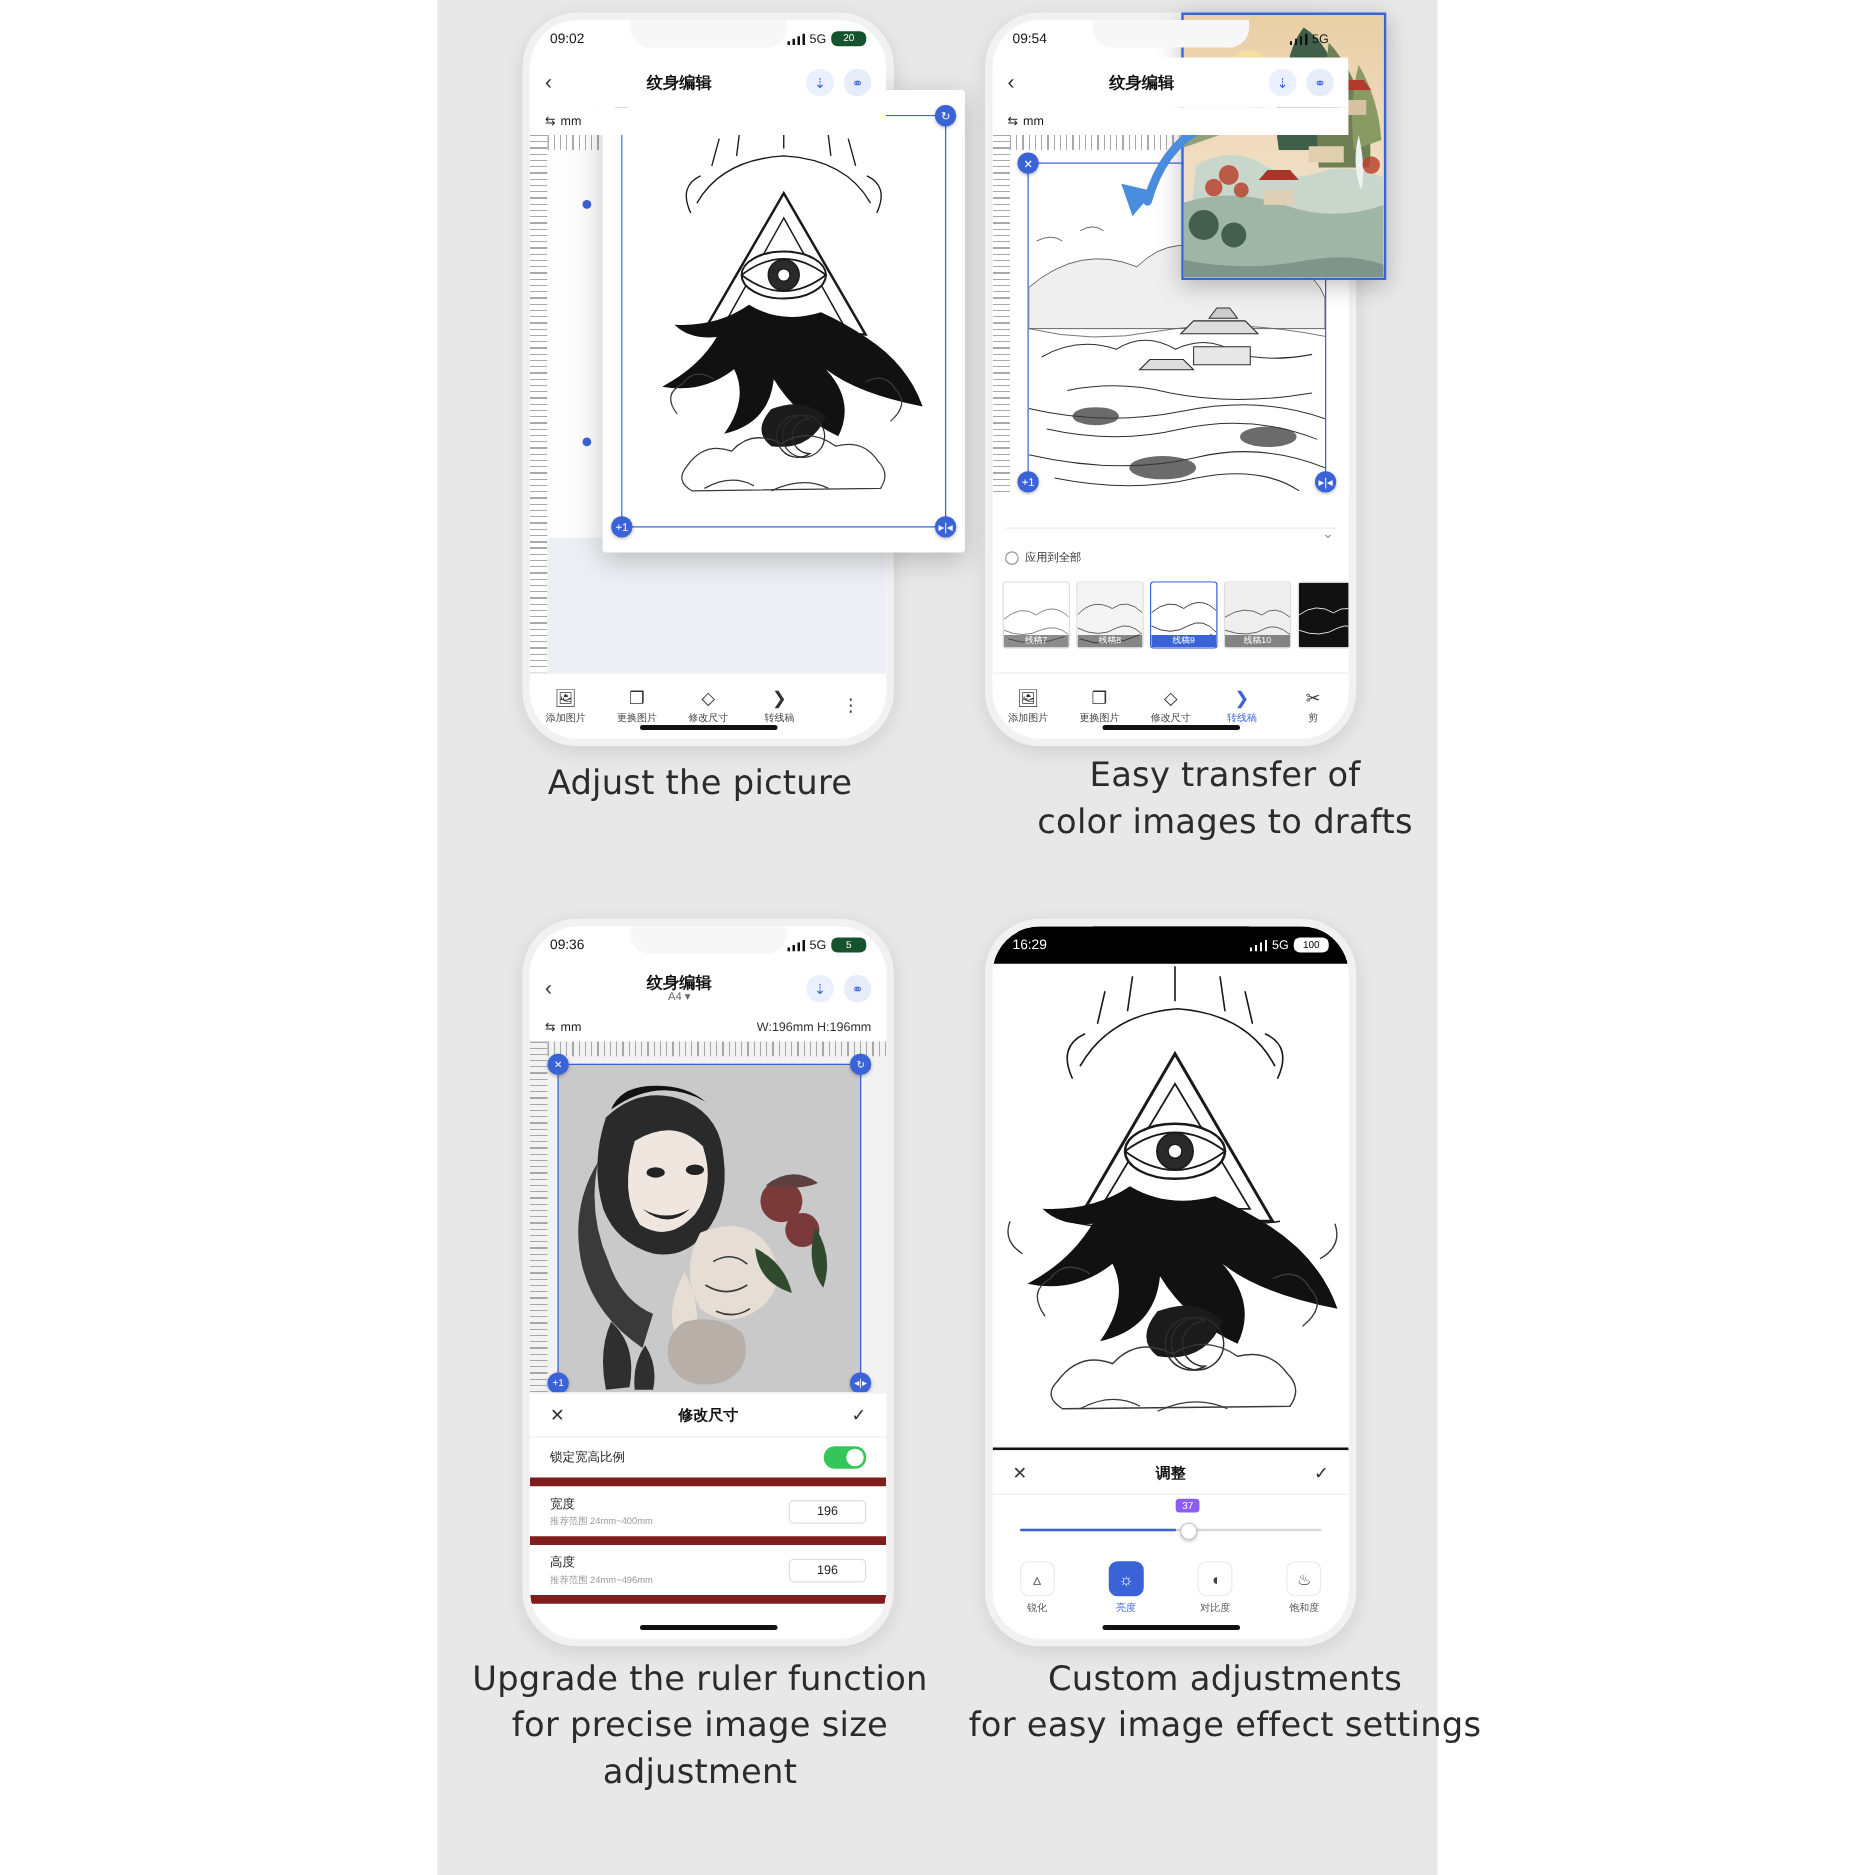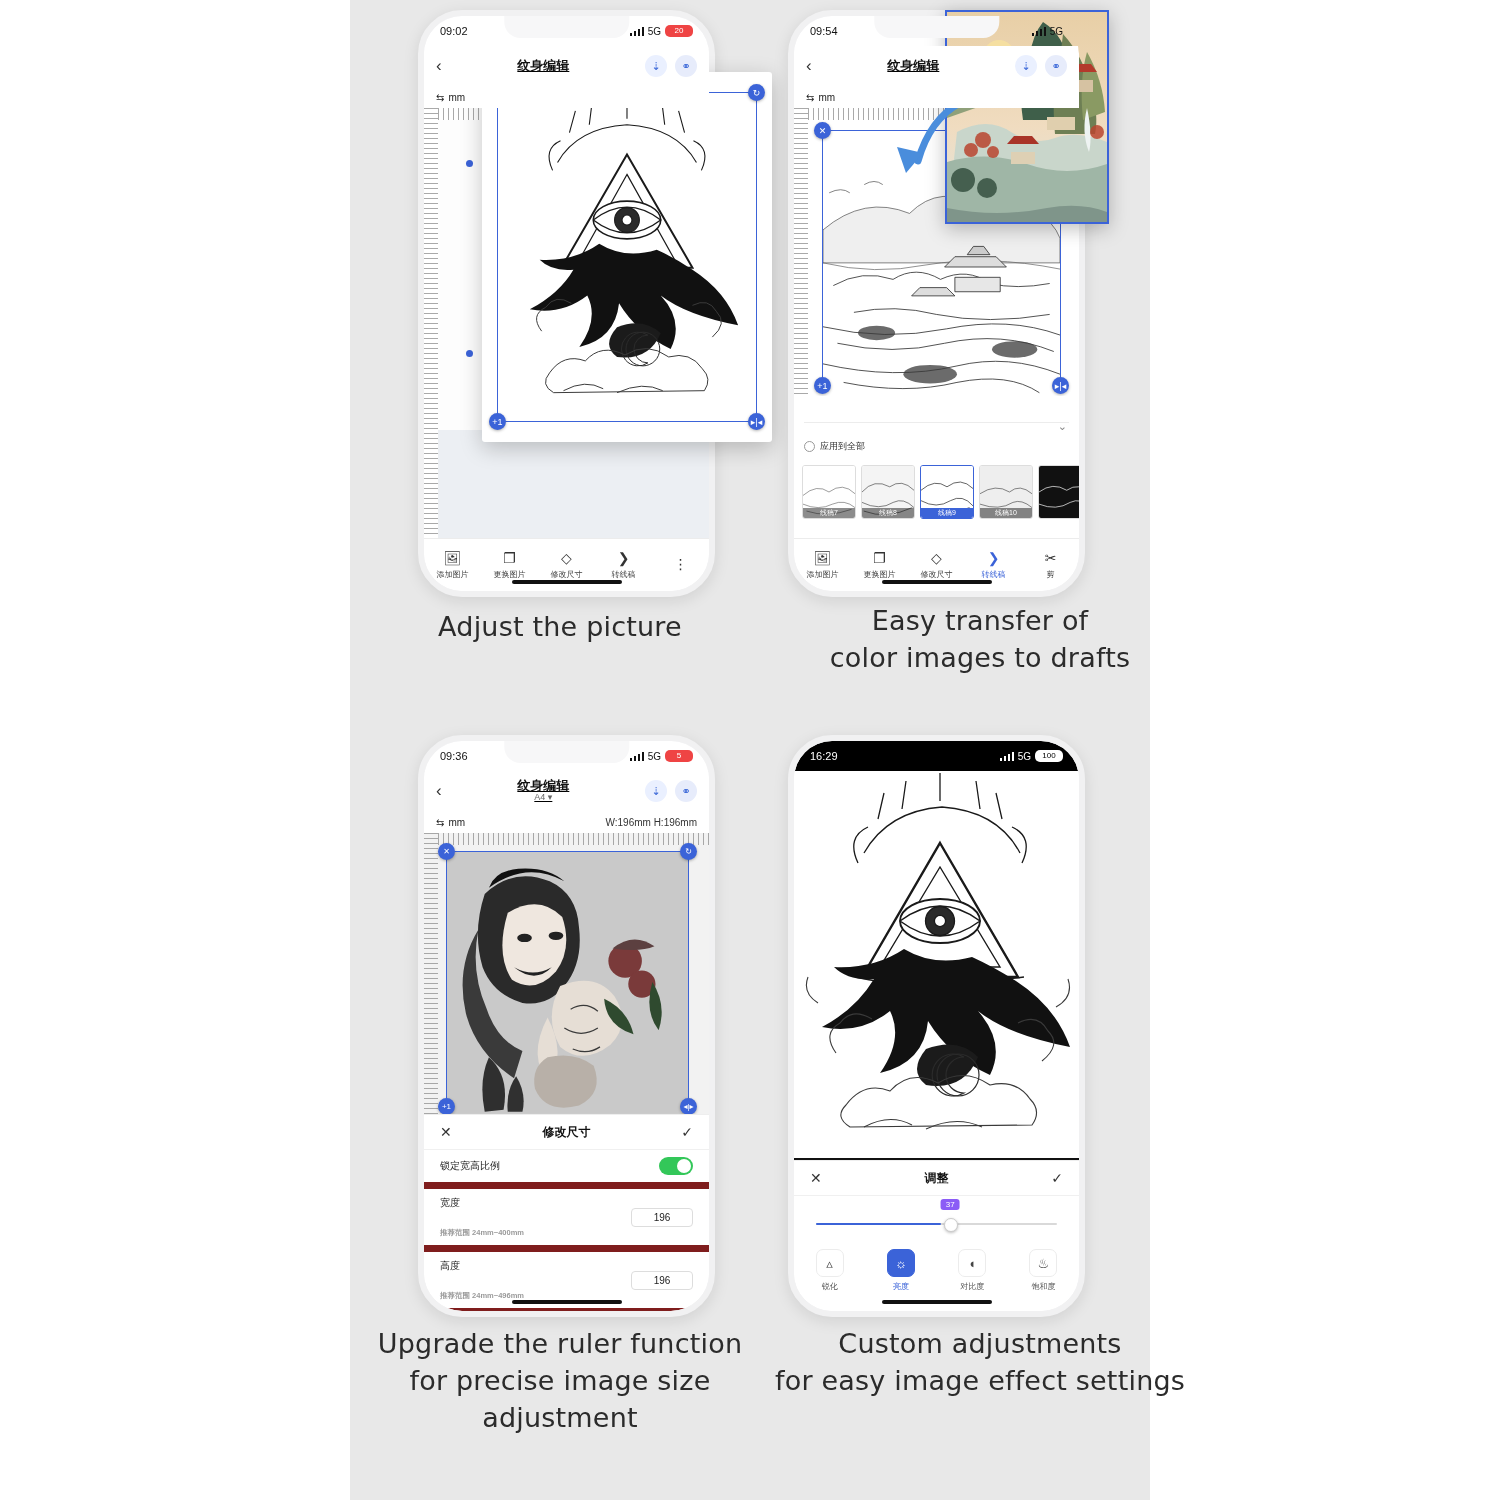--- a/index.html
+++ b/index.html
@@ -96,42 +96,42 @@
     background:
       linear-gradient(to right,#fff 2px, transparent 2px) 0 6px/4px 3px no-repeat,
       linear-gradient(to right,#fff 2px, transparent 2px) 4px 4px/4px 5px no-repeat,
       linear-gradient(to right,#fff 2px, transparent 2px) 8px 2px/4px 7px no-repeat,
       linear-gradient(to right,#fff 2px, transparent 2px) 12px 0/3px 9px no-repeat;
   }
   .batt {
     display: inline-block;
     min-width: 22px;
     padding: 1px 3px;
-    background: #ef4444;
+    background: #14532d;
     color: #fff;
     border-radius: 5px;
     font-size: 8px;
     text-align: center;
     line-height: 10px;
   }
   .dark-bg .batt { background:#fff; color:#000; }
 
   .appbar {
     position: absolute;
     top: 30px; left: 0; right: 0;
     height: 40px;
     display: flex;
     align-items: center;
     justify-content: space-between;
     padding: 0 12px;
     background: #fff;
     z-index: 5;
   }
   .appbar .back { font-size: 17px; color: #333; }
-  .appbar .title-wrap { text-align: center; line-height: 1.1; text-decoration: underline; }
+  .appbar .title-wrap { text-align: center; line-height: 1.1; }
   .appbar .title { font-size: 13px; color: #111; font-weight: 600;}
   .appbar .subtitle { font-size: 9px; color: #666; }
   .appbar .actions { display:flex; gap: 8px; align-items:center;}
   .circ-btn {
     width: 22px; height: 22px; border-radius: 50%;
     background: #eaf0ff; color: #3a67d8;
     display:flex; align-items:center; justify-content:center;
     font-size: 11px;
   }
   .circ-btn.blue { background:#e7ecfb; }
@@ -275,21 +275,21 @@
     border-bottom:1px solid #f0f0f0;
   }
   .sheet-head .x { color:#333;font-weight:400;font-size:14px;}
   .sheet-head .ok { color:#333;font-weight:400;font-size:14px;}
   .sheet-row {
     display:flex;align-items:center;justify-content:space-between;
     padding: 7px 16px;
     border-bottom:7px solid #7f1d1d;
   }
   .sheet-row .lbl { font-size:10px;color:#222;}
-  .sheet-row .sub { font-size:7.5px;color:#9a9a9a;margin-top:18px;font-weight:bold;}
+  .sheet-row .sub { font-size:7.5px;color:#9a9a9a;margin-top:2px;}
   .toggle {
     width:34px;height:18px;border-radius:10px;background:#33c759;position:relative;
   }
   .toggle::after{
     content:"";position:absolute;top:2px;right:2px;width:14px;height:14px;border-radius:50%;background:#fff;
   }
   .num-box {
     min-width:44px;padding:3px 8px;border:1px solid #ddd;border-radius:4px;
     font-size:10px;color:#222;text-align:center;background:#fff;
   }

